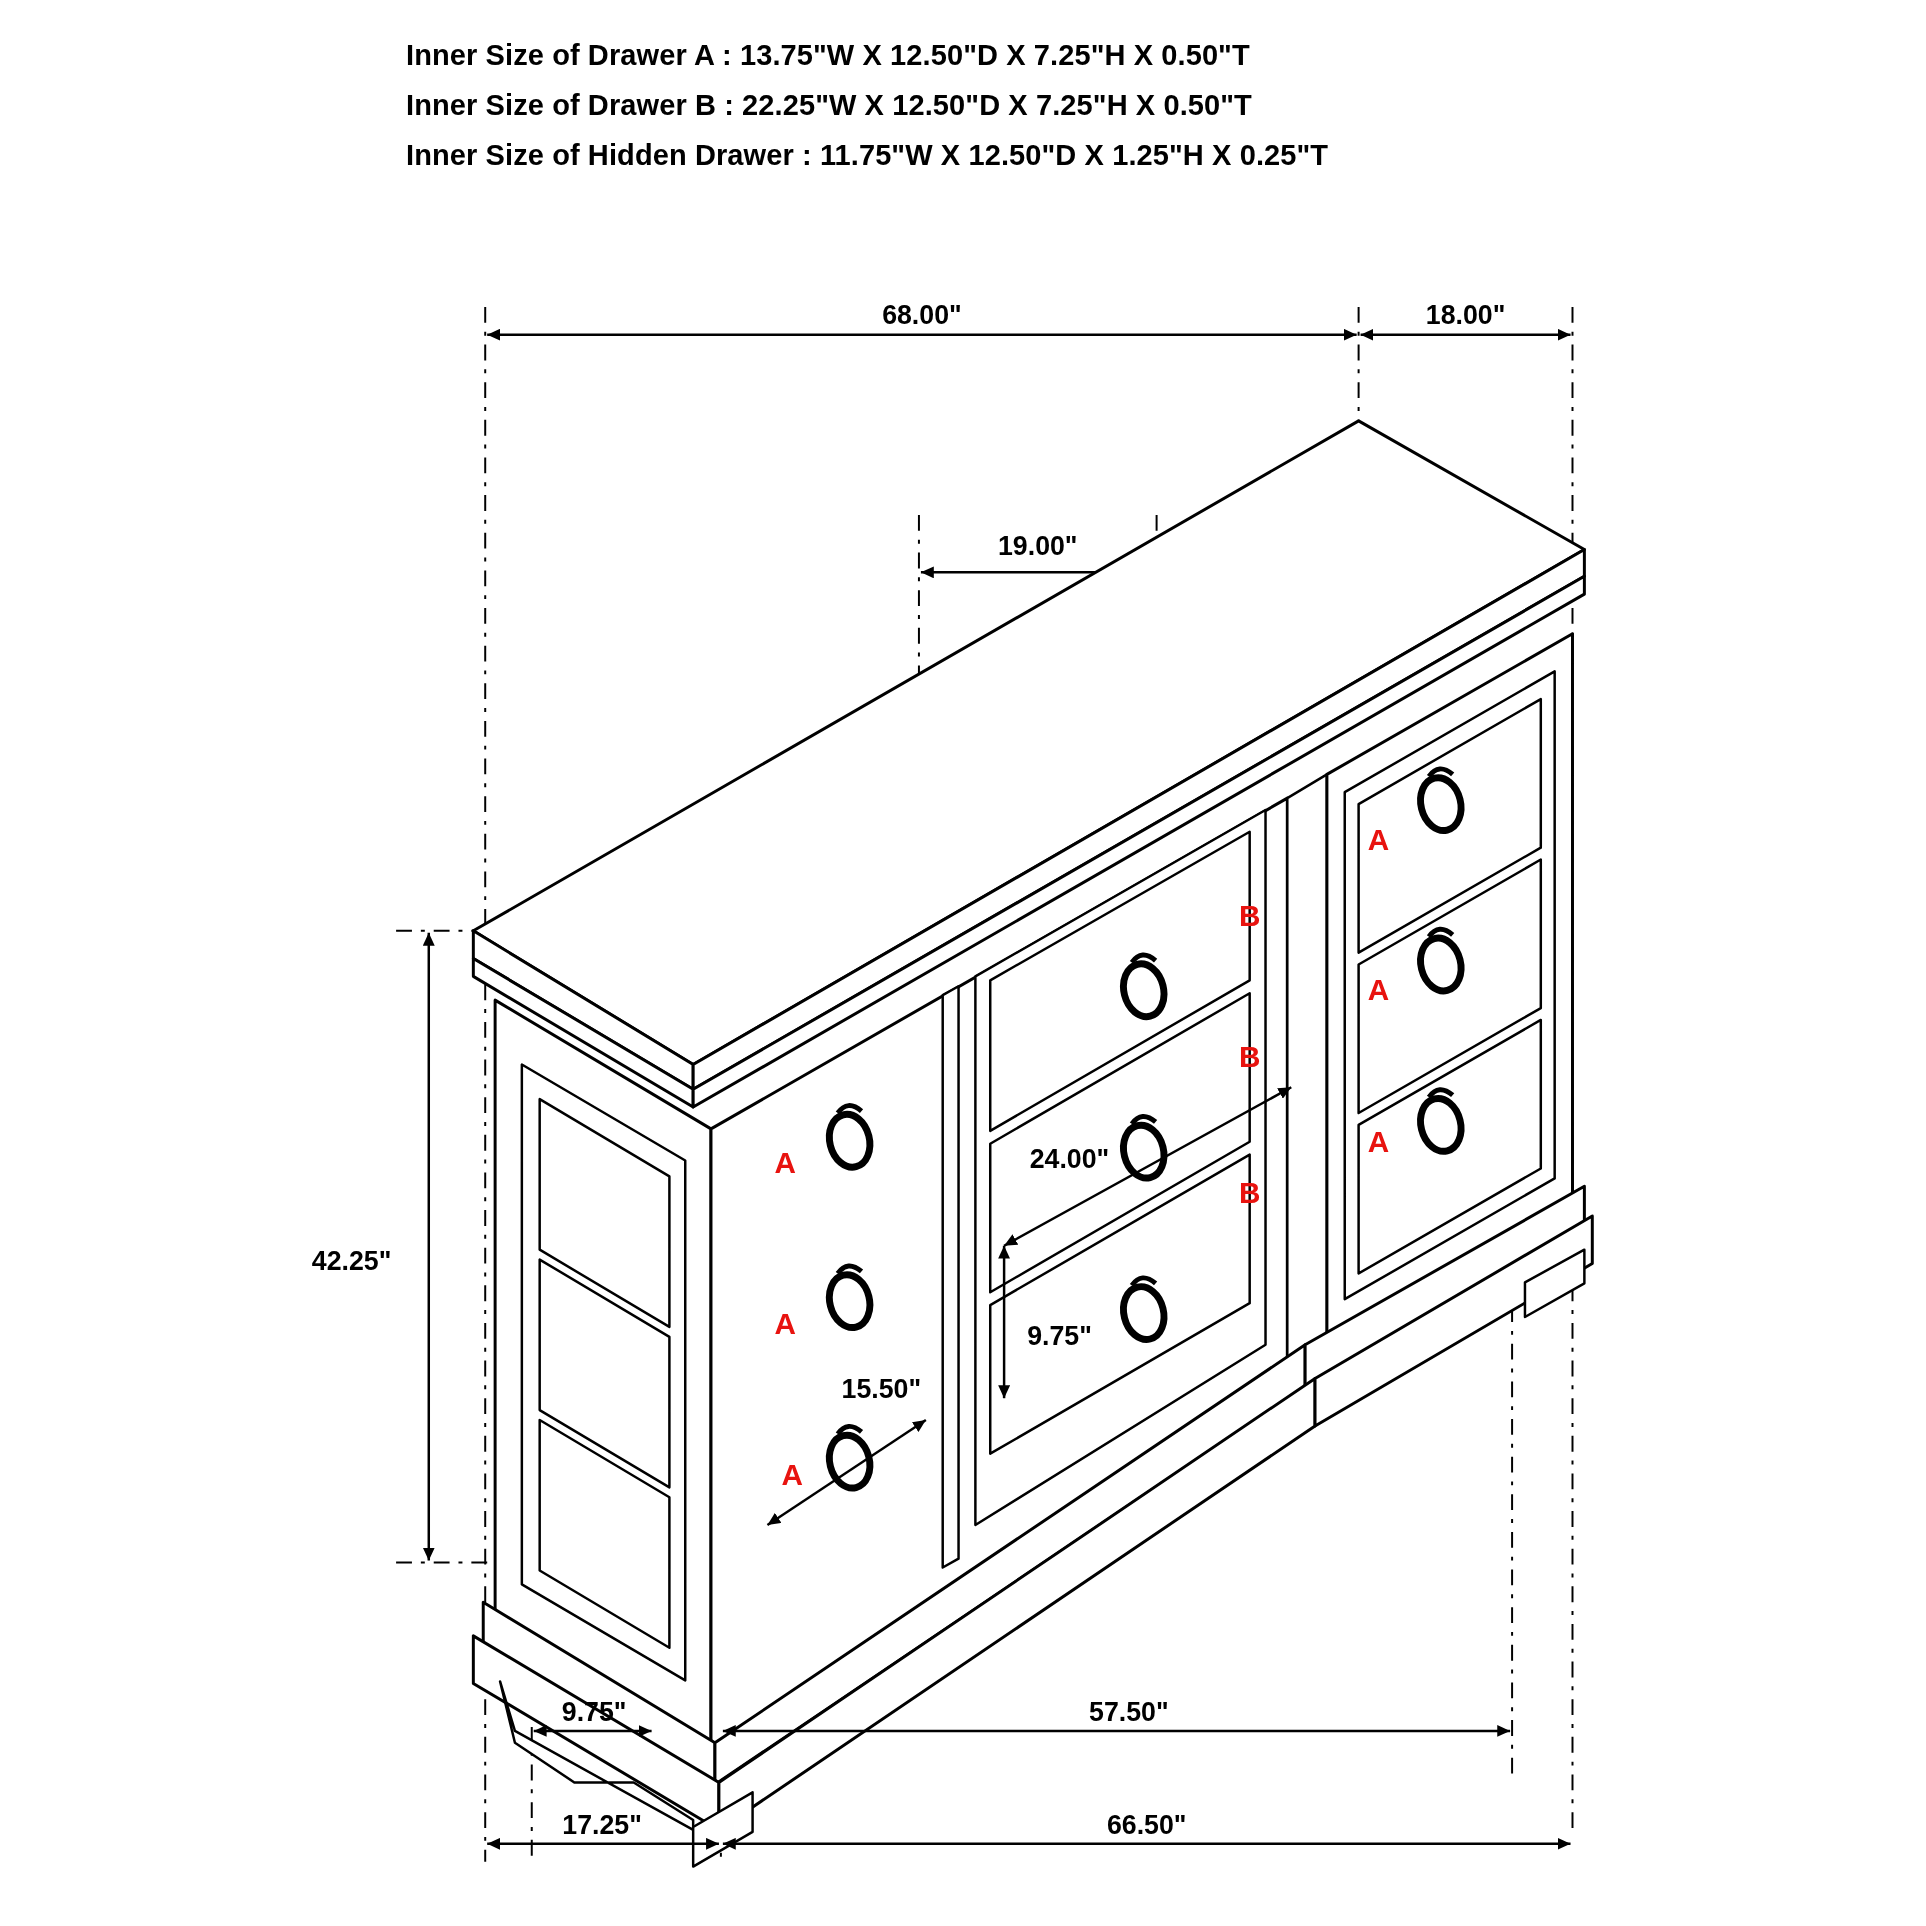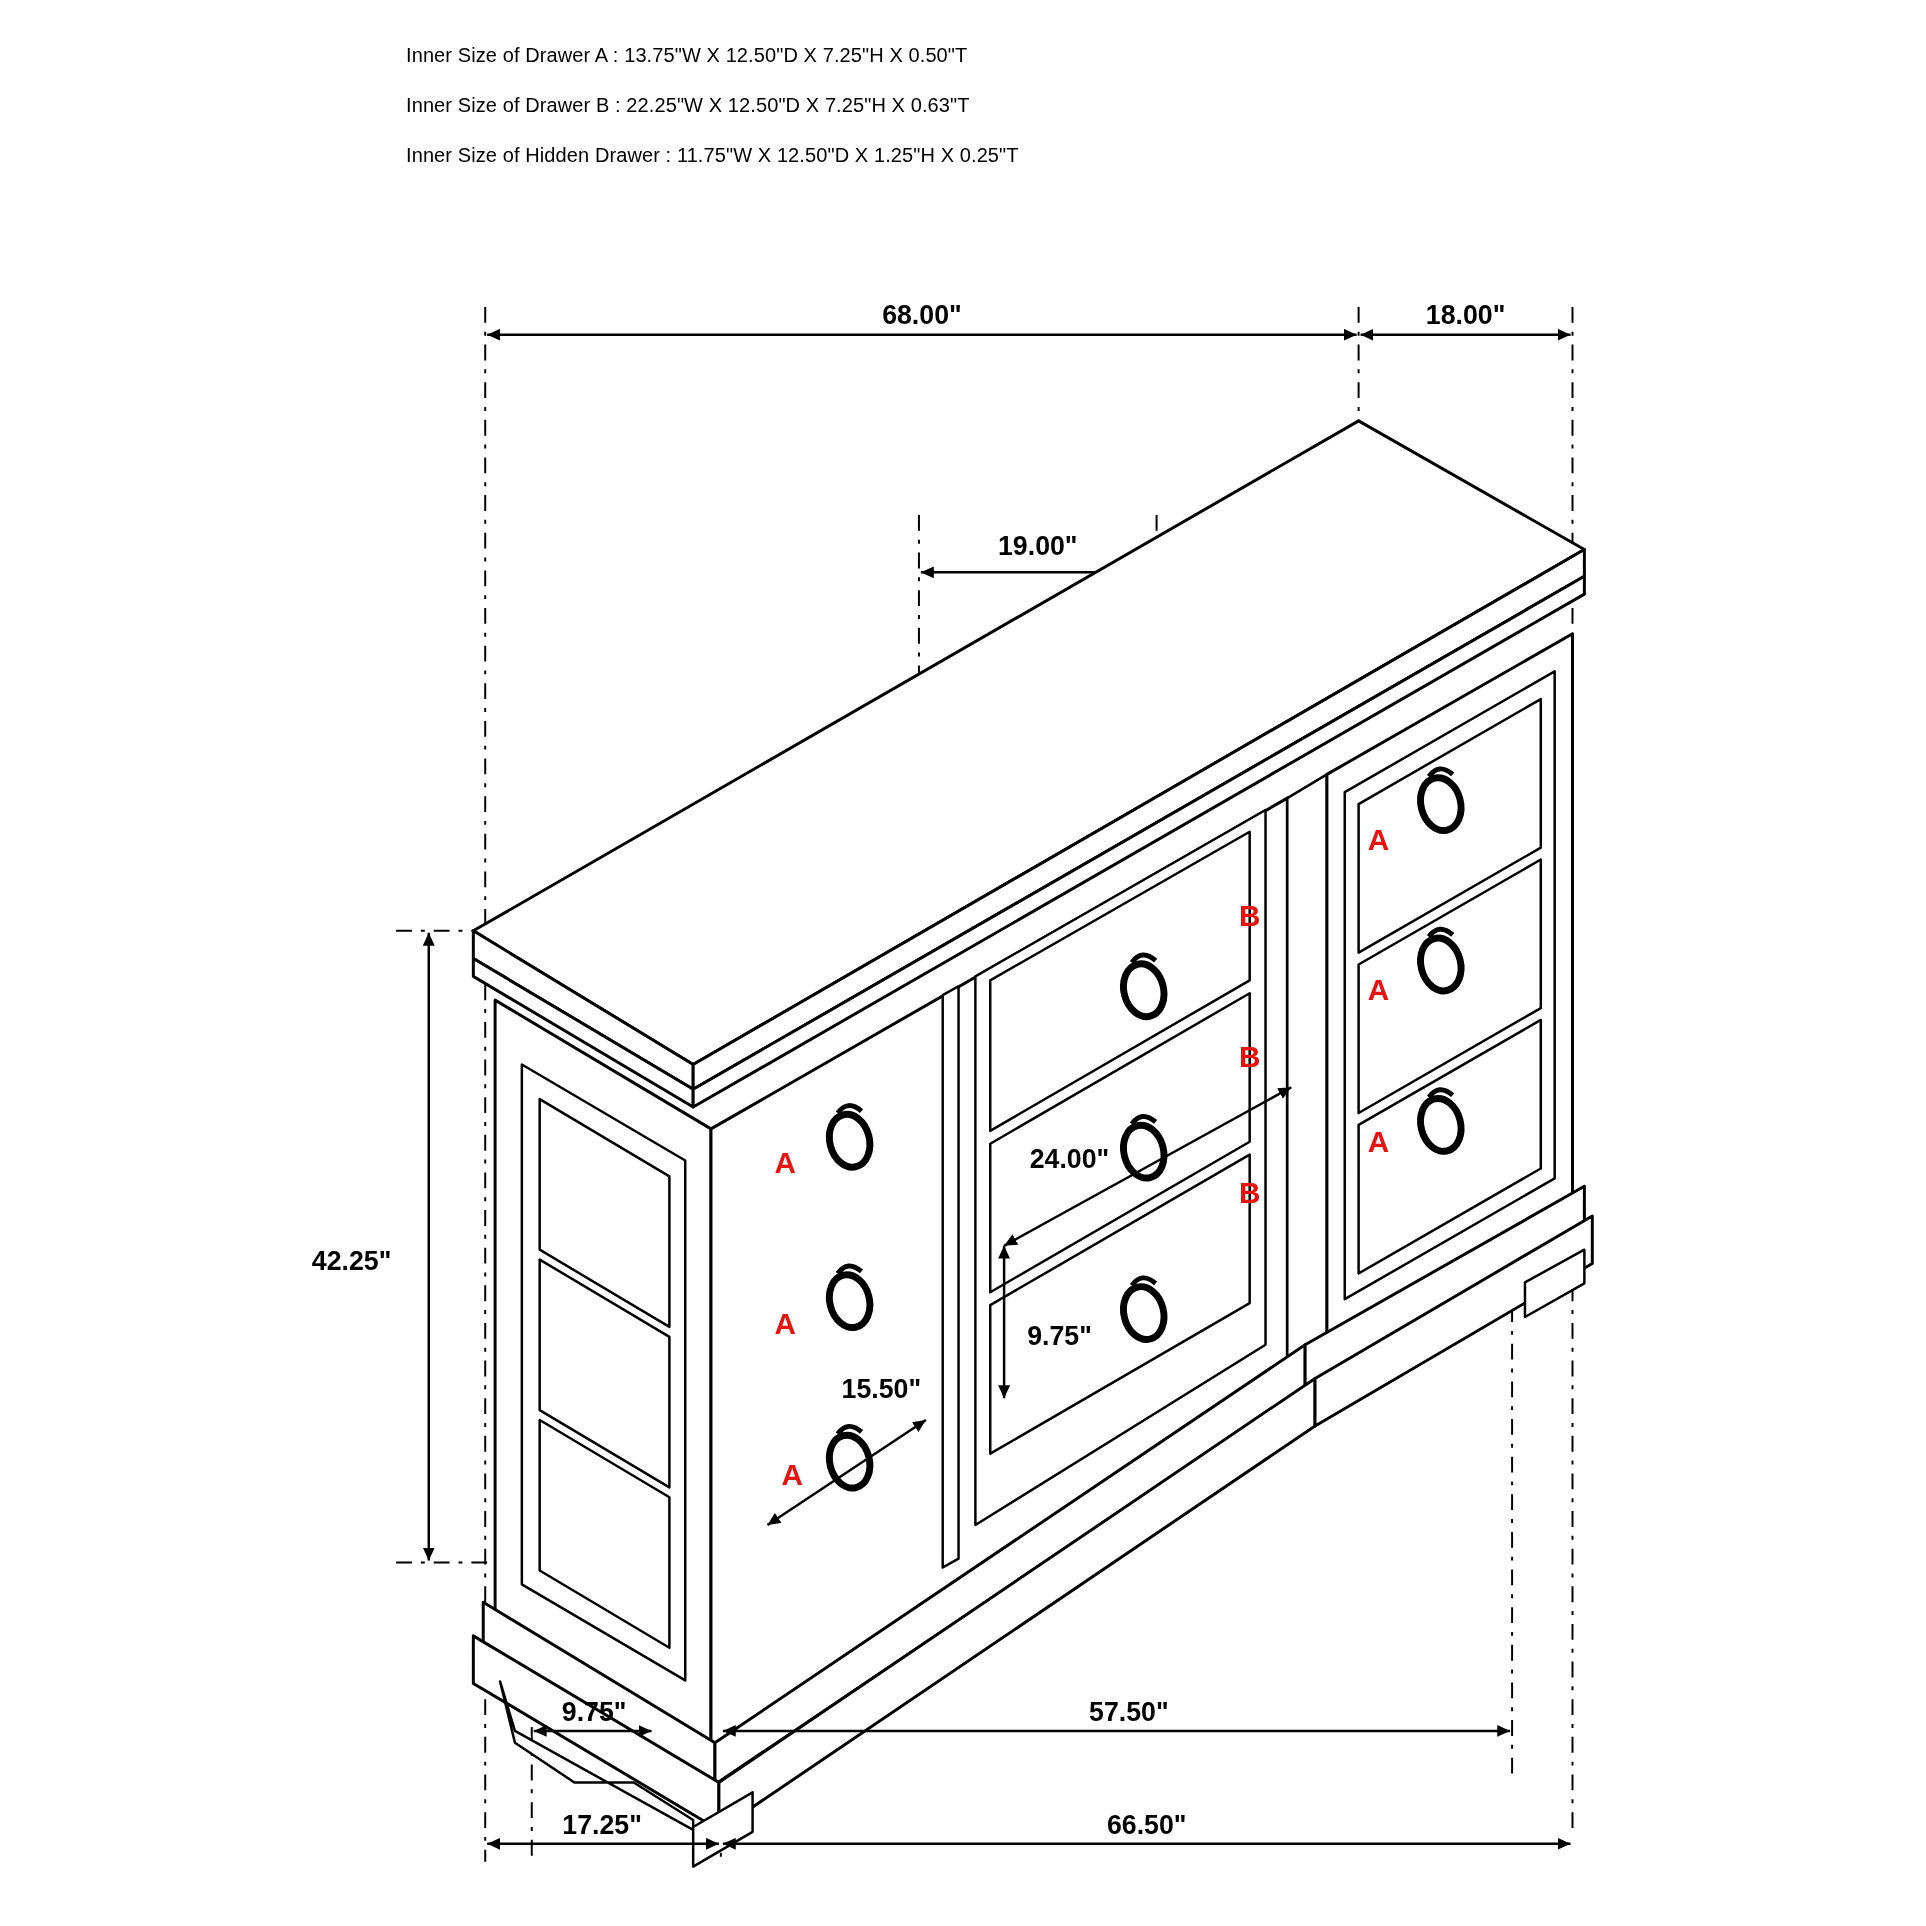--- a/index.html
+++ b/index.html
@@ -11,22 +11,22 @@
     overflow:hidden;
     position:relative;
   }
   #stage{position:absolute;left:0;top:0;width:1927px;height:1927px;}
   .spec-block{
     position:absolute;
     left:406px;top:30px;
     width:1287px;
   }
   .spec-line{
-    font-size:20px;
-    font-weight:normal;
+    font-size:29px;
+    font-weight:bold;
     line-height:50px;
     white-space:nowrap;
     letter-spacing:0.1px;
   }
   svg{position:absolute;left:0;top:0;}
   .dim-label{
     font-size:27px;
     font-weight:bold;
     fill:#000;
     font-family:"Liberation Sans", sans-serif;
@@ -38,21 +38,21 @@
     font-family:"Liberation Sans", sans-serif;
   }
 </style>
 </head>
 <body>
 
 <div id="stage">
 
   <div class="spec-block">
     <div class="spec-line">Inner Size of Drawer A : 13.75"W X 12.50"D X 7.25"H X 0.50"T</div>
-    <div class="spec-line">Inner Size of Drawer B : 22.25"W X 12.50"D X 7.25"H X 0.63"T</div>
+    <div class="spec-line">Inner Size of Drawer B : 22.25"W X 12.50"D X 7.25"H X 0.50"T</div>
     <div class="spec-line">Inner Size of Hidden Drawer : 11.75"W X 12.50"D X 1.25"H X 0.25"T</div>
   </div>
 
   <svg width="1927" height="1927" viewBox="0 0 1946 1946">
     <defs>
       <marker id="arrH" markerWidth="14" markerHeight="12" refX="13" refY="6" orient="auto" markerUnits="userSpaceOnUse">
         <path d="M0,0 L13,6 L0,12 z" fill="#000"></path>
       </marker>
       <marker id="arrHs" markerWidth="14" markerHeight="12" refX="1" refY="6" orient="auto" markerUnits="userSpaceOnUse">
         <path d="M14,0 L1,6 L14,12 z" fill="#000"></path>

